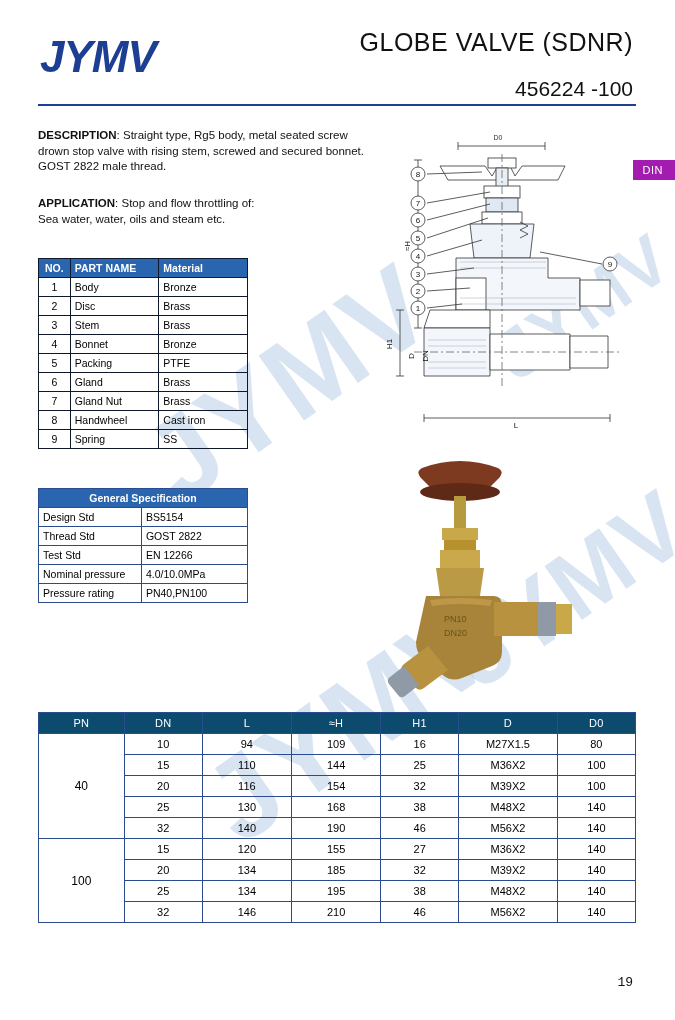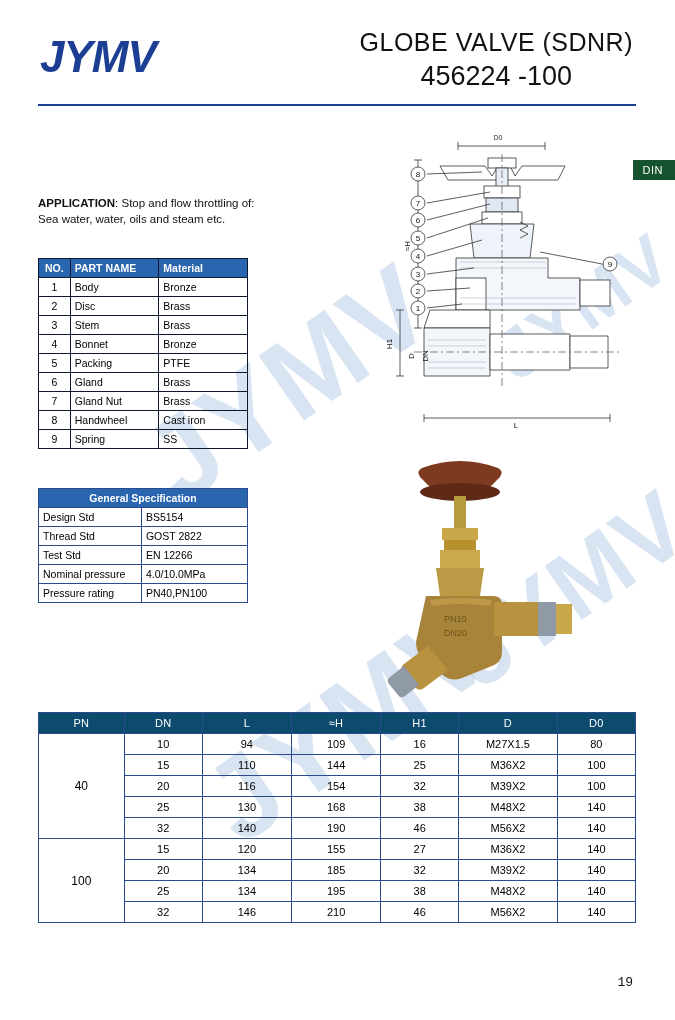--- a/index.html
+++ b/index.html
@@ -56,37 +56,36 @@
     position: absolute;
     right: 42px; top: 28px;
     text-align: right;
   }
   .title-main {
     font-size: 25px;
     letter-spacing: .5px;
     color: #111;
   }
   .title-sub {
-    font-size: 27px;
-    margin-top: 4px;
+    font-size: 21px;
+    margin-top: 20px;
     color: #111;
-    text-align: center;
   }
   .hrule {
     position: absolute;
     left: 38px; top: 104px;
     width: 598px; height: 0;
     border-top: 2px solid #1c3f94;
   }
 
   
   .din-tab {
     position: absolute;
     right: 0; top: 160px;
-    background: #14532d;
+    background: #a21caf;
     color: #fff;
     font-size: 11px;
     padding: 4px 12px 4px 10px;
     letter-spacing: .5px;
   }
 
   
   .desc {
     position: absolute;
     left: 38px; top: 128px;
@@ -204,20 +203,23 @@
     <div class="logo">JYMV</div>
     <div class="title-block">
       <div class="title-main">GLOBE VALVE (SDNR)</div>
       <div class="title-sub">456224 -100</div>
     </div>
     <div class="hrule"></div>
   </div>
 
   <div class="din-tab">DIN</div>
 
+  <div class="desc">
+    <b>DESCRIPTION</b><span>: Straight type, Rg5 body, metal seated screw drown stop valve with rising stem, screwed and secured bonnet. GOST 2822 male thread.</span>
+  </div>
   <div class="appl">
     <b>APPLICATION</b><span>: Stop and flow throttling of:</span><br>
     <span>Sea water, water, oils and steam etc.</span>
   </div>
 
   <table class="parts">
     <thead>
       <tr>
         <th class="c-no">NO.</th>
         <th class="c-name">PART  NAME</th>

